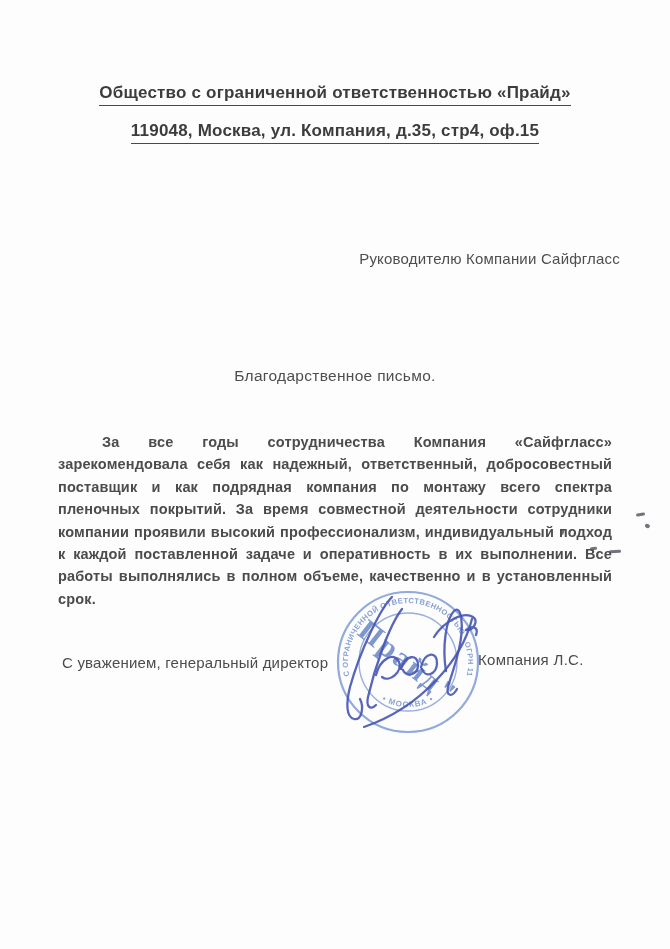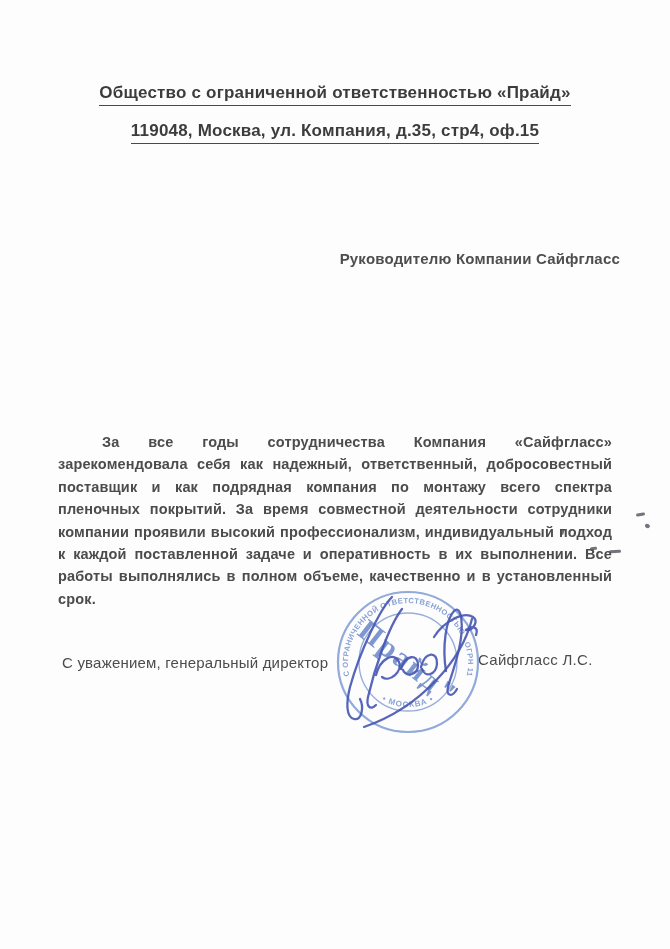--- a/index.html
+++ b/index.html
@@ -30,21 +30,20 @@
     border-bottom: 1.8px solid #4a4a4a;
     padding-bottom: 1px;
   }
 
   
   .addressee {
     position: absolute; top: 250px; left: 0; right: 50px;
     text-align: right;
     font-size: 15px; color: #4e4e4e;
     letter-spacing: 0.2px;
-    font-weight: bold;
   }
 
   
   .letter-title {
     position: absolute; top: 367px; left: 0; right: 0;
     text-align: center;
     font-size: 15.5px; color: #4e4e4e;
     letter-spacing: 0.3px;
   }
 
@@ -101,25 +100,26 @@
     <div class="lh-line">
       <span>Общество с ограниченной ответственностью «Прайд»</span>
     </div>
     <div class="lh-line">
       <span>119048, Москва, ул. Компания, д.35, стр4, оф.15</span>
     </div>
   </div>
 
   <div class="addressee">Руководителю Компании Сайфгласс</div>
 
+  <div class="letter-title">Благодарственное письмо.</div>
 
   <div class="body-par par-main">За все годы сотрудничества Компания «Сайфгласс» зарекомендовала себя как надежный, ответственный, добросовестный поставщик и как подрядная компания по монтажу всего спектра пленочных покрытий. За время совместной деятельности сотрудники компании проявили высокий профессионализм, индивидуальный подход к каждой поставленной задаче и оперативность в их выполнении. Все работы выполнялись в полном объеме, качественно и в установленный срок.</div>
 
   <div class="signoff-left">С уважением, генеральный директор</div>
-  <div class="signoff-name">Сайфгласс Л.С.</div>
+  <div class="signoff-name">Компания Л.С.</div>
 
   <div class="stamp-wrap">
     <svg width="170" height="170" viewBox="0 0 170 170">
 
       <g opacity="0.9">
         <circle cx="86" cy="87" r="70" fill="none" stroke="rgba(104,137,204,0.8)" stroke-width="2.2"></circle>
         <circle cx="86" cy="87" r="49" fill="none" stroke="rgba(104,137,204,0.75)" stroke-width="1.4"></circle>
         <defs>
           <path id="arcTop" d="M 27,99 A 60,60 0 1 1 145,99" fill="none"></path>
           <path id="arcBottom" d="M 44,112 A 54,54 0 0 0 128,112" fill="none"></path>

